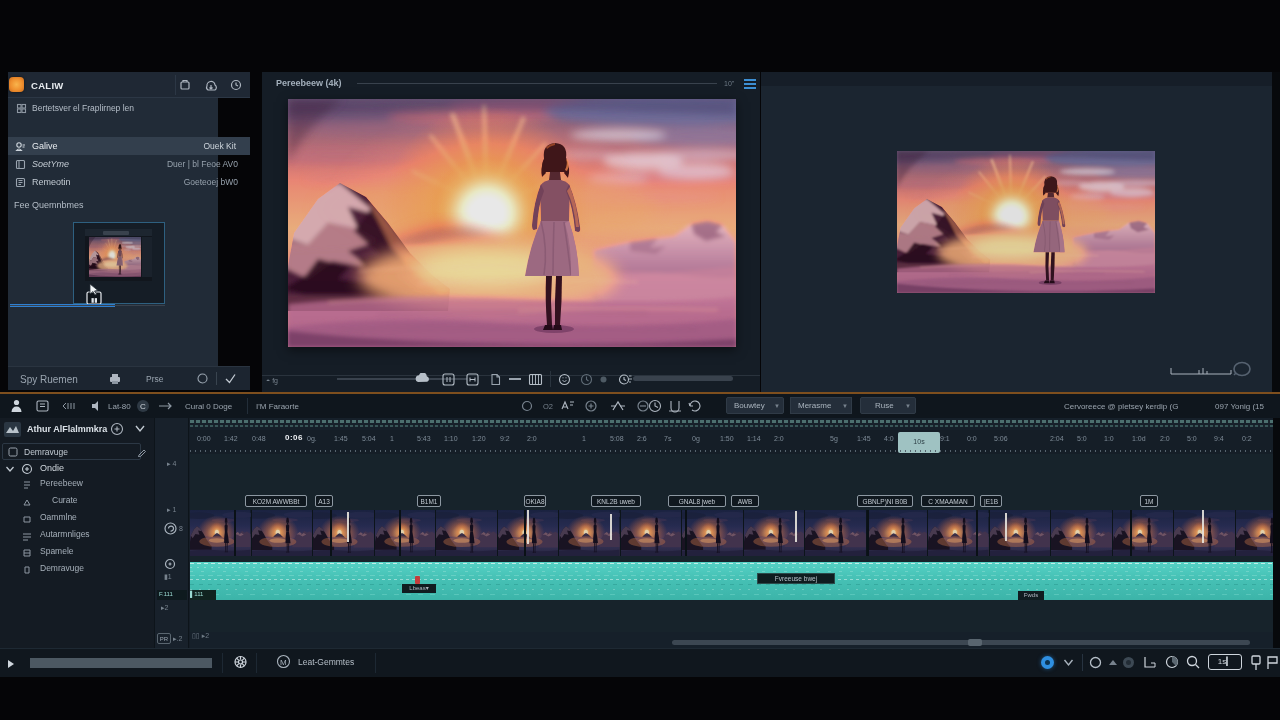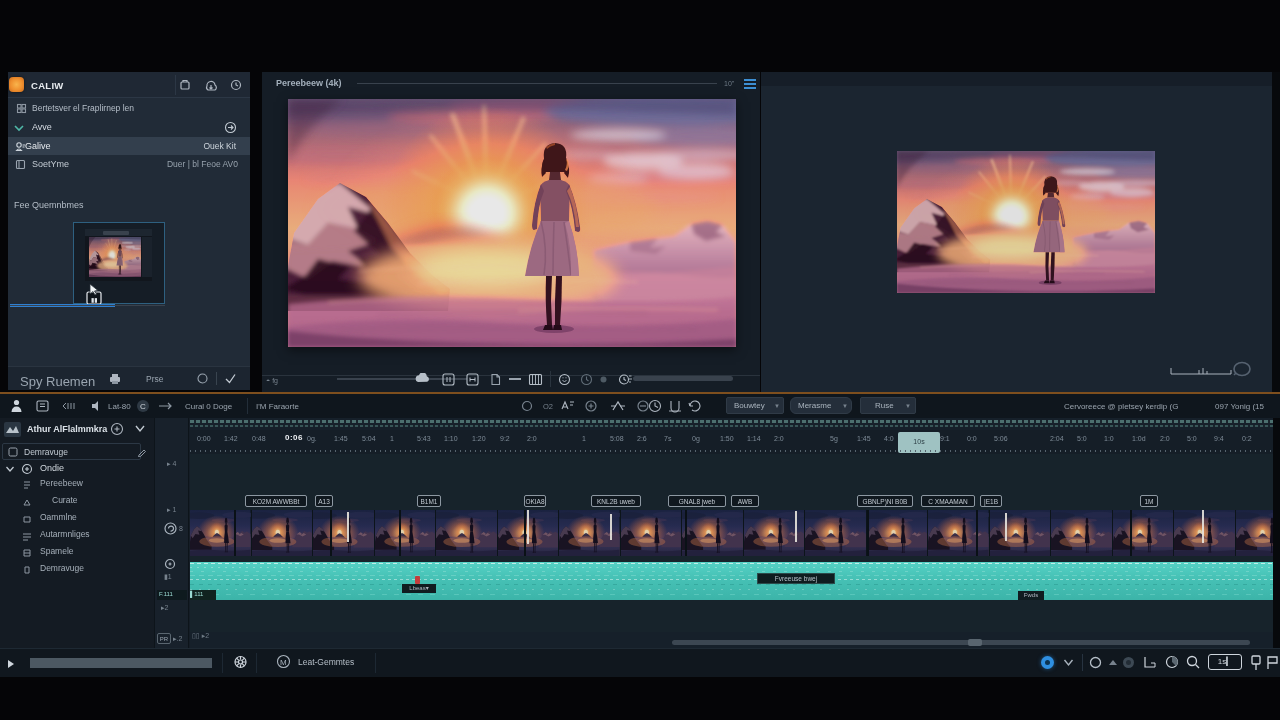--- a/index.html
+++ b/index.html
@@ -204,21 +204,21 @@
   <path d="M258 118 L277 118 Q285 148 288 178 L253 178 Q252 148 258 118 Z"></path>
   <path d="M261 178 L268 178 L267 224 L262 224 Z"></path>
   <path d="M272 178 L279 178 L277 224 L272 224 Z"></path>
   <path d="M259 224 L268 224 L268 228 L257 228 Z"></path>
   <path d="M271 224 L280 224 L280 228 L270 228 Z"></path>
  </g>
 </g>
 </defs>
 </svg>
 
-<div class="abs" id="leftpanel" style="left:8px;top:72px;width:242px;height:318px;background:#212b37;font-size:9px;">
+<div class="abs" id="leftpanel" style="left:8px;top:72px;width:210px;height:318px;background:#212b37;font-size:9px;">
 
   <div class="abs" style="left:0;top:0;width:242px;height:26px;background:#1f2834;border-bottom:1px solid #2c3745;">
     <div class="abs" style="left:1px;top:5px;width:15px;height:15px;border-radius:4px;background:radial-gradient(circle at 50% 50%,#f9b44c 0%,#ef8f2e 55%,#c96a1e 100%);box-shadow:0 0 3px #00000088;"></div>
     <div class="abs" style="left:23px;top:8px;font-size:9.5px;font-weight:bold;color:#e8ecf0;letter-spacing:0.3px;">CALIW</div>
     <div class="abs" style="left:167px;top:3px;width:1px;height:20px;background:#2c3745;"></div>
     <svg class="abs" style="left:170px;top:6px" width="14" height="14" viewBox="0 0 14 14" fill="none" stroke="#aeb6c0" stroke-width="1.2">
           <rect x="3" y="4" width="8" height="7" rx="1"></rect>
           <path d="M5 4 L5 2.5 L9 2.5 L9 4"></path>
         </svg>
     <svg class="abs" style="left:196px;top:6px" width="14" height="14" viewBox="0 0 14 14" fill="none" stroke="#aeb6c0" stroke-width="1.2">
@@ -234,46 +234,44 @@
   <div class="abs" style="left:0;top:27px;width:242px;height:19px;">
     <svg class="abs" style="left:8px;top:4px" width="11" height="11" viewBox="0 0 11 11" fill="none" stroke="#8d97a2" stroke-width="1.1">
           <rect x="1.5" y="1.5" width="3.5" height="3.5"></rect>
           <rect x="6" y="1.5" width="3.5" height="3.5"></rect>
           <rect x="1.5" y="6" width="3.5" height="3.5"></rect>
           <rect x="6" y="6" width="3.5" height="3.5"></rect>
         </svg>
     <div class="abs" style="left:24px;top:4px;font-size:8.5px;color:#b6bfc9;">Bertetsver el Fraplirnep len</div>
   </div>
 
-  <div class="abs" style="left:0;top:46px;width:242px;height:19px;">
-    <svg class="abs" style="left:6px;top:5px" width="10" height="10" viewBox="0 0 10 10">
-          <path d="M1 3 L5 7 L9 3" fill="none" stroke="#4fb8a8" stroke-width="1.6"></path>
-        </svg>
-    <div class="abs" style="left:24px;top:4px;font-size:9px;color:#d5dbe2;">Avve</div>
-    <svg class="abs" style="left:216px;top:3px" width="13" height="13" viewBox="0 0 13 13" fill="none" stroke="#c2cad2" stroke-width="1.1">
-          <circle cx="6.5" cy="6.5" r="5"></circle>
-          <path d="M4 6.5 L9 6.5 M7 4.5 L9 6.5 L7 8.5"></path>
-        </svg>
-  </div>
   <div class="abs" style="left:0;top:65px;width:242px;height:18px;background:#333f4d;">
     <svg class="abs" style="left:7px;top:4px" width="11" height="11" viewBox="0 0 11 11" fill="none" stroke="#cfd6dd" stroke-width="1.1">
           <circle cx="4" cy="4" r="2.2"></circle>
           <path d="M1.5 9.5 Q4 6.5 6.5 9.5 Z"></path>
           <path d="M7.5 4 L10 4 M7.5 6 L9.5 6"></path>
         </svg>
-    <div class="abs" style="left:17px;top:4px;font-size:9px;color:#e6eaee;">Galive</div>
+    <div class="abs" style="left:24px;top:4px;font-size:9px;color:#e6eaee;">Galive</div>
     <div class="abs" style="right:14px;top:4px;font-size:8.5px;color:#cdd4db;">Ouek Kit</div>
   </div>
   <div class="abs" style="left:0;top:83px;width:242px;height:18px;">
     <svg class="abs" style="left:7px;top:4px" width="11" height="11" viewBox="0 0 11 11" fill="none" stroke="#9aa4af" stroke-width="1.1">
           <rect x="1.5" y="1.5" width="8" height="8" rx="1"></rect>
           <path d="M4 1.5 L4 9.5"></path>
         </svg>
-    <div class="abs" style="left:24px;top:4px;font-size:9px;color:#c2cad2;">SoetYme</div>
+    <div class="abs" style="left:24px;top:4px;font-size:9px;color:#c2cad2;font-style:italic;">SoetYme</div>
     <div class="abs" style="right:12px;top:4px;font-size:8.5px;color:#97a2ad;">Duer | bl Feoe AV0</div>
+  </div>
+  <div class="abs" style="left:0;top:101px;width:242px;height:18px;">
+    <svg class="abs" style="left:7px;top:4px" width="11" height="11" viewBox="0 0 11 11" fill="none" stroke="#9aa4af" stroke-width="1.1">
+          <rect x="1.5" y="1.5" width="8" height="8" rx="1"></rect>
+          <path d="M3.5 3.5 L7.5 3.5 M3.5 5.5 L7.5 5.5 M3.5 7.5 L6 7.5"></path>
+        </svg>
+    <div class="abs" style="left:24px;top:4px;font-size:9px;color:#c2cad2;">Remeotin</div>
+    <div class="abs" style="right:12px;top:4px;font-size:8.5px;color:#97a2ad;">Goeteoej bW0</div>
   </div>
 
   <div class="abs" style="left:6px;top:128px;font-size:9px;color:#b4bdc7;">Fee Quemnbmes</div>
 
   <div class="abs" style="left:65px;top:150px;width:92px;height:82px;background:#151d26;border:1px solid #2e6080;"></div>
   <div class="abs" style="left:77px;top:157px;width:67px;height:52px;background:#11161d;">
     <div class="abs" style="left:0;top:0;width:67px;height:7px;background:#1d2630;"></div>
     <div class="abs" style="left:18px;top:1.5px;width:26px;height:4px;background:#39424d;border-radius:1px;"></div>
     <div class="abs" style="left:4px;top:8px;width:52px;height:40px;filter:brightness(0.82) contrast(1.15);">
       <svg class="scene-svg" viewBox="0 0 448 248" preserveAspectRatio="none">
@@ -286,21 +284,21 @@
   <svg class="abs" style="left:76px;top:210px" width="22" height="24" viewBox="0 0 22 24">
         <rect x="3" y="10" width="14" height="12" rx="1.5" fill="#0e141a" stroke="#e8ecf0" stroke-width="1.2"></rect>
         <path d="M6 2 L6 12 L9 9.5 L11 13 L12.5 12 L10.5 9 L14 8.5 Z" fill="#f2f5f7" stroke="#262e36" stroke-width="0.8"></path>
         <text x="7" y="20" font-size="6" fill="#dfe5ea" font-family="Liberation Sans">▮▮</text>
       </svg>
 
   <div class="abs" style="left:2px;top:232px;width:105px;height:3px;background:#2e7fd0;"></div>
   <div class="abs" style="left:2px;top:233px;width:155px;height:1px;background:#39424d;"></div>
 
   <div class="abs" style="left:0;top:294px;width:242px;height:24px;background:#1c2530;border-top:1px solid #2a3440;">
-    <div class="abs" style="left:12px;top:7px;font-size:13px;color:#9aa5b0;text-align:center;">Spy Ruemen</div>
+    <div class="abs" style="left:12px;top:7px;font-size:10px;color:#9aa5b0;text-align:center;">Spy Ruemen</div>
     <svg class="abs" style="left:100px;top:6px" width="14" height="12" viewBox="0 0 14 12" fill="#aeb6c0">
           <rect x="2" y="4" width="10" height="5" rx="1"></rect>
           <rect x="4" y="1" width="6" height="3"></rect>
           <rect x="4" y="8" width="6" height="3" fill="#8d97a2"></rect>
         </svg>
     <div class="abs" style="left:138px;top:7px;font-size:8.5px;color:#9aa5b0;">Prse</div>
     <svg class="abs" style="left:188px;top:5px" width="13" height="13" viewBox="0 0 13 13" fill="none" stroke="#9aa5b0" stroke-width="1.1">
           <circle cx="6.5" cy="6.5" r="4.5"></circle>
         </svg>
     <div class="abs" style="left:208px;top:5px;width:1px;height:13px;background:#39444f;"></div>
@@ -441,21 +439,21 @@
       </svg>
   <svg class="abs" style="left:688px;top:5px" width="16" height="14" viewBox="0 0 16 14" fill="none" stroke="#aeb6c0" stroke-width="1.1">
         <path d="M2 7 a5 5 0 1 1 2 4"></path>
         <path d="M2 7 L5 7 M2 7 L1 4"></path>
       </svg>
 
   <div class="abs" style="left:726px;top:3px;width:58px;height:17px;background:#242e3a;border-radius:2px;border:1px solid #303b47;">
     <div class="abs" style="left:7px;top:3px;font-size:8px;color:#aab4be;">Bouwtey</div>
     <div class="abs" style="left:47px;top:5px;font-size:6px;color:#77828d;">▼</div>
   </div>
-  <div class="abs" style="left:790px;top:3px;width:62px;height:17px;background:#242e3a;border-radius:6px;border:1px solid #303b47;">
+  <div class="abs" style="left:790px;top:3px;width:62px;height:17px;background:#242e3a;border-radius:0;border:1px solid #303b47;">
     <div class="abs" style="left:7px;top:3px;font-size:8px;color:#aab4be;">Merasme</div>
     <div class="abs" style="left:51px;top:5px;font-size:6px;color:#77828d;">▼</div>
   </div>
   <div class="abs" style="left:860px;top:3px;width:56px;height:17px;background:#242e3a;border-radius:2px;border:1px solid #303b47;">
     <div class="abs" style="left:14px;top:3px;font-size:8px;color:#aab4be;">Ruse</div>
     <div class="abs" style="left:44px;top:5px;font-size:6px;color:#77828d;">▼</div>
   </div>
   <div class="abs" style="left:1064px;top:8px;font-size:8px;color:#9aa4ae;">Cervoreece @ pletsey kerdip (G</div>
   <div class="abs" style="left:1215px;top:8px;font-size:8px;color:#9aa4ae;">097 Yonig (15</div>
 </div>

